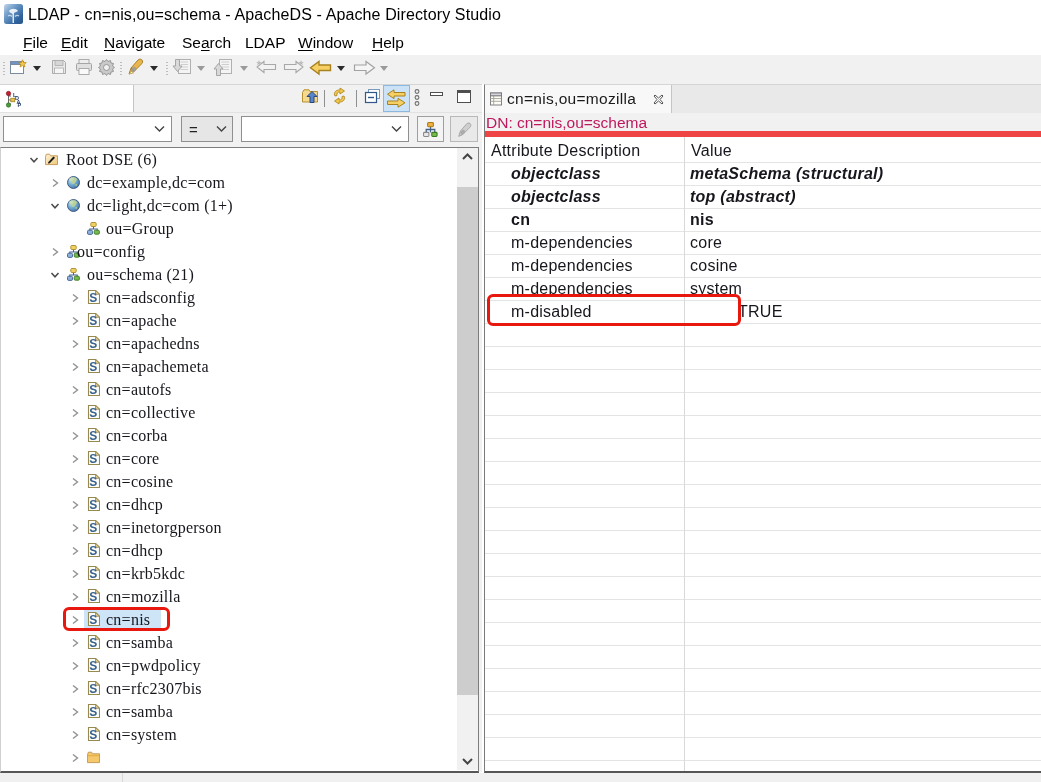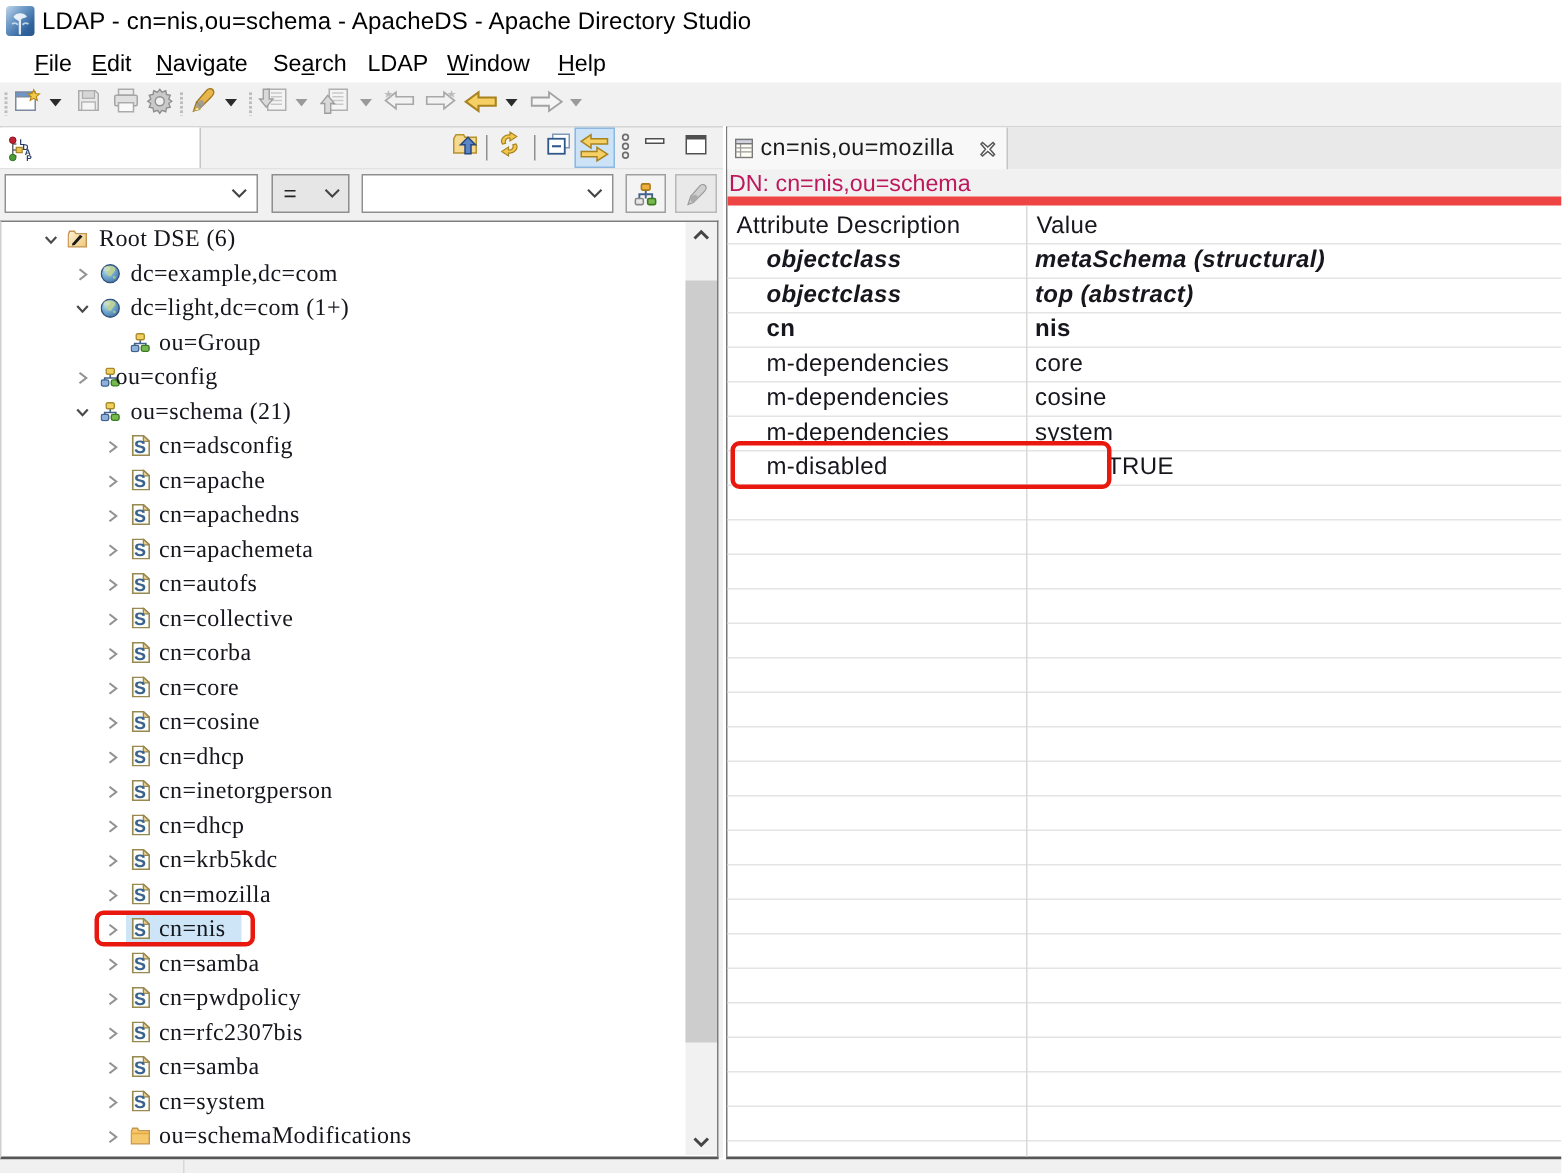--- a/index.html
+++ b/index.html
@@ -516,21 +516,20 @@
           </svg>
           <span style="position:absolute;left:105px;top:0">cn=system</span>
         </div>
         <div class="trow" style="top:598px;left:0;width:450px;">
           <svg style="left:69px;top:5px;position:absolute" width="10" height="14">
             <use href="#chevR"></use>
           </svg>
           <svg style="left:86px;top:5px;position:absolute" width="13" height="13">
             <use href="#icofolder"></use>
           </svg>
-          <span style="position:absolute;left:105px;top:0">ou=schemaModifications</span>
         </div>
       </div>
   </div>
 </div>
 
 <div class="abs" id="rightpanel">
   <div class="abs" id="rtabrow">
     <div class="abs" id="rtab">
       <svg style="left:5px;top:7px" width="12" height="14" viewBox="0 0 13 14">
         <rect x="0.5" y="0.5" width="12" height="13" fill="#fdfdf4" stroke="#787878" stroke-width="1"></rect>

